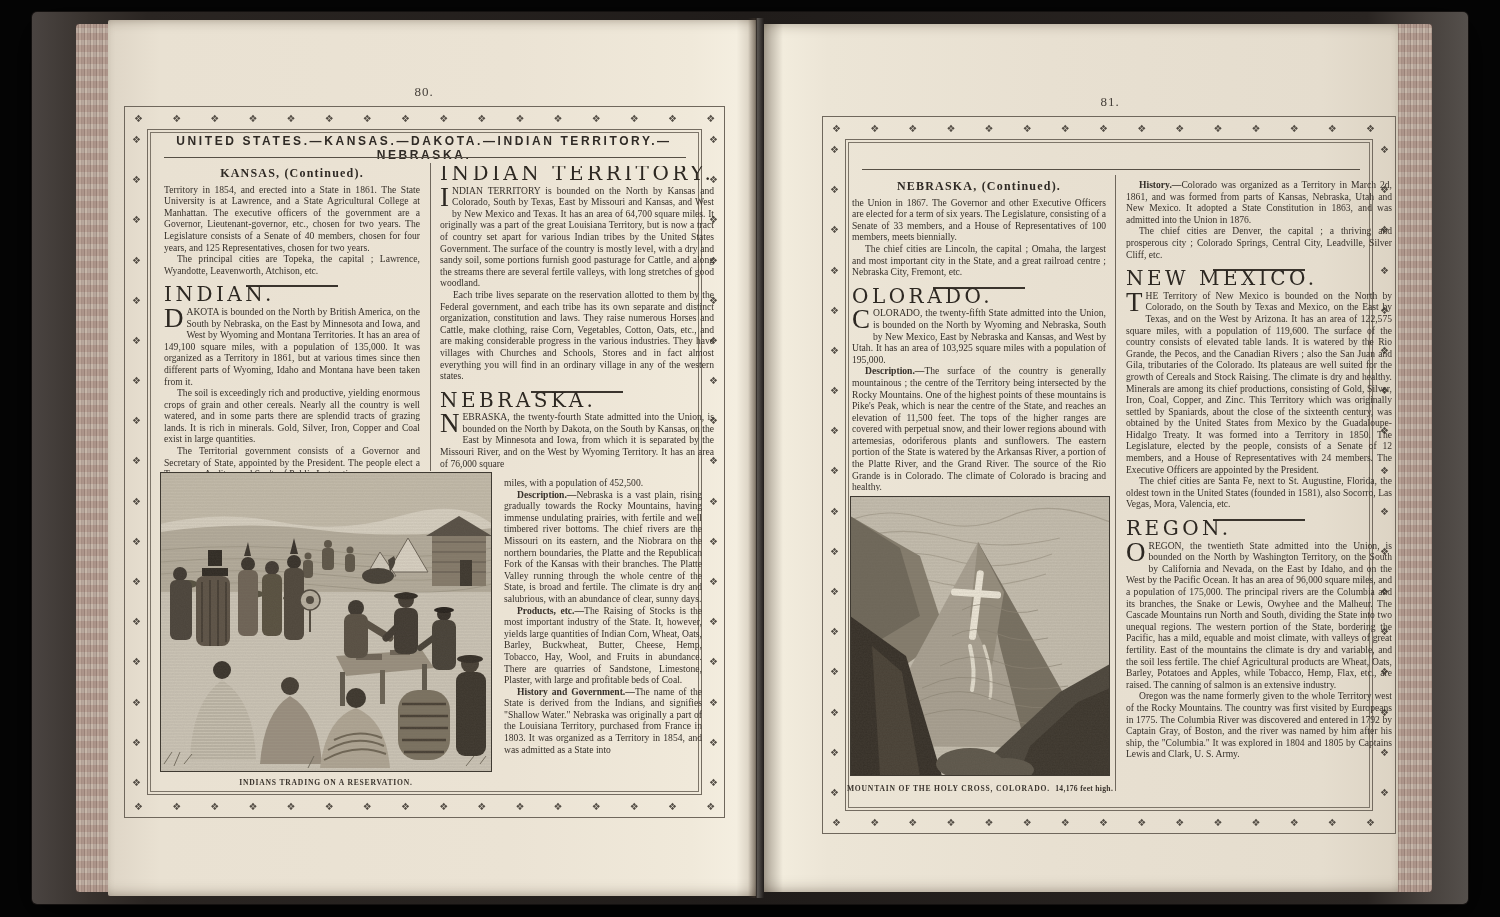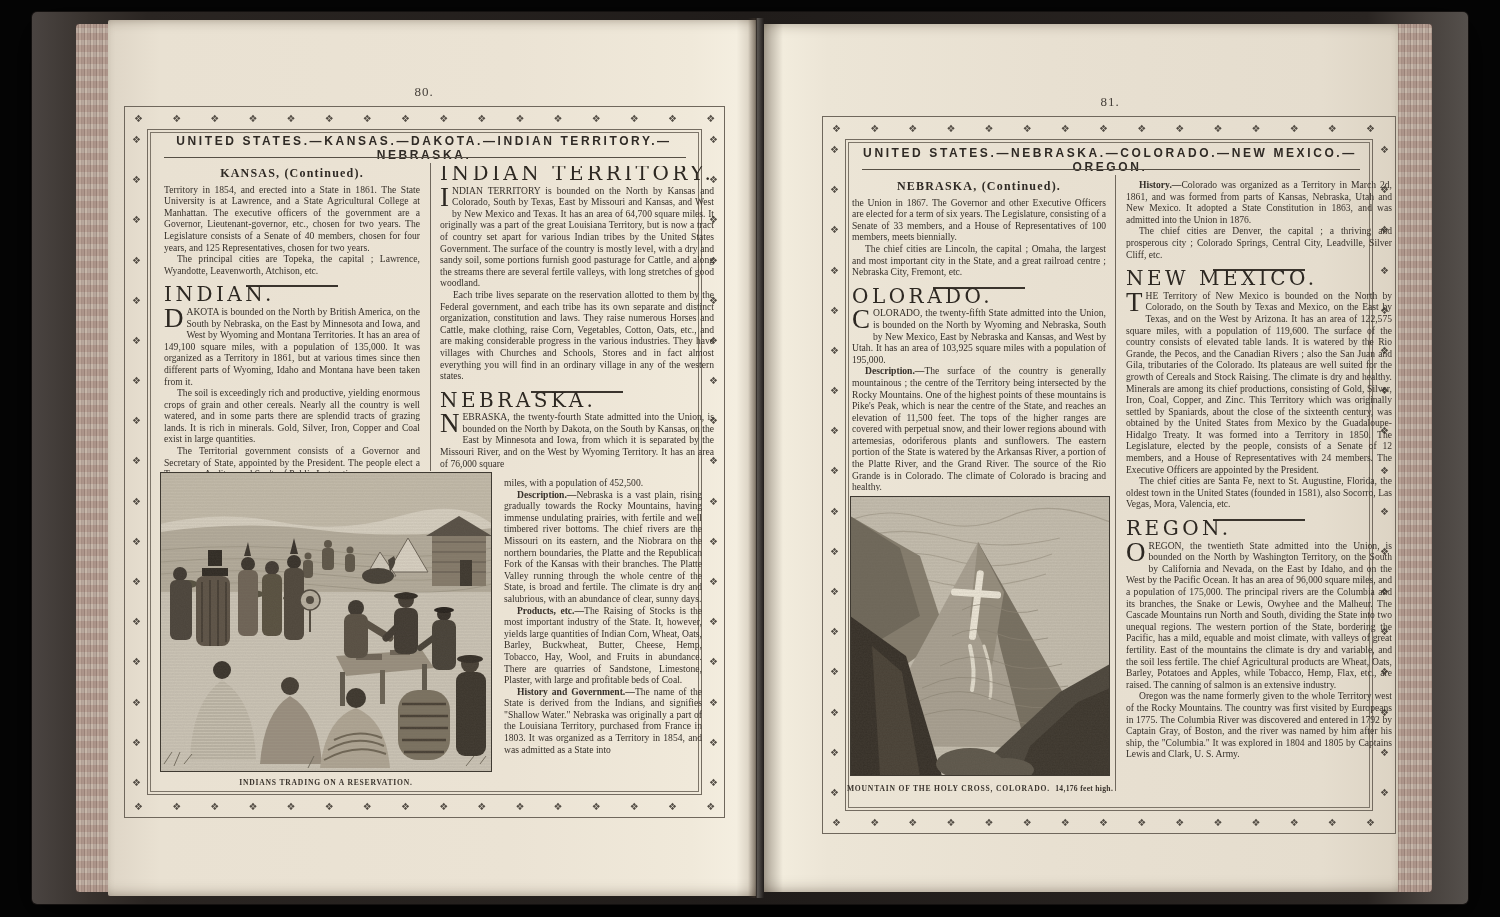--- a/index.html
+++ b/index.html
@@ -281,21 +281,20 @@
     <div class="pagenum">81.</div>
     <div class="frame">
       <div class="orn h t">❖ ❖ ❖ ❖ ❖ ❖ ❖ ❖ ❖ ❖ ❖ ❖ ❖ ❖ ❖ ❖ ❖ ❖ ❖ ❖ ❖ ❖ ❖ ❖ ❖ </div>
       <div class="orn h b">❖ ❖ ❖ ❖ ❖ ❖ ❖ ❖ ❖ ❖ ❖ ❖ ❖ ❖ ❖ ❖ ❖ ❖ ❖ ❖ ❖ ❖ ❖ ❖ ❖ </div>
       <div class="orn v le">❖ ❖ ❖ ❖ ❖ ❖ ❖ ❖ ❖ ❖ ❖ ❖ ❖ ❖ ❖ ❖ ❖ ❖ ❖ ❖ ❖ ❖ ❖ ❖ ❖ ❖ ❖ ❖ ❖ ❖ </div>
       <div class="orn v ri">❖ ❖ ❖ ❖ ❖ ❖ ❖ ❖ ❖ ❖ ❖ ❖ ❖ ❖ ❖ ❖ ❖ ❖ ❖ ❖ ❖ ❖ ❖ ❖ ❖ ❖ ❖ ❖ ❖ ❖ </div>
       <div class="line1"></div>
       <div class="line2"></div>
     </div>
 
-    <div class="rhead">UNITED STATES.—NEBRASKA.—COLORADO.—NEW MEXICO.—OREGON.</div>
     <div class="hrule top"></div>
     <div class="vdiv"></div>
 
     <div class="col col1R">
       <div class="conthead">NEBRASKA, (Continued).</div>
       <p class="p">the Union in 1867.  The Governor and other Executive Officers are elected for a term of six years.  The Legislature, consisting of a Senate of 33 members, and a House of Representatives of 100 members, meets biennially.</p>
       <p class="p ind">The chief cities are Lincoln, the capital ; Omaha, the largest and most important city in the State, and a great railroad centre ; Nebraska City, Fremont, etc.</p>
       <div class="secrule"></div>
       <h2>OLORADO.</h2>
       <p class="p"><span class="dc">C</span><span>OLORADO, the twenty-fifth State admitted into the Union, is bounded on the North by Wyoming and Nebraska, South by New Mexico, East by Nebraska and Kansas, and West by Utah.  It has an area of 103,925 square miles with a population of 195,000.</span></p>

